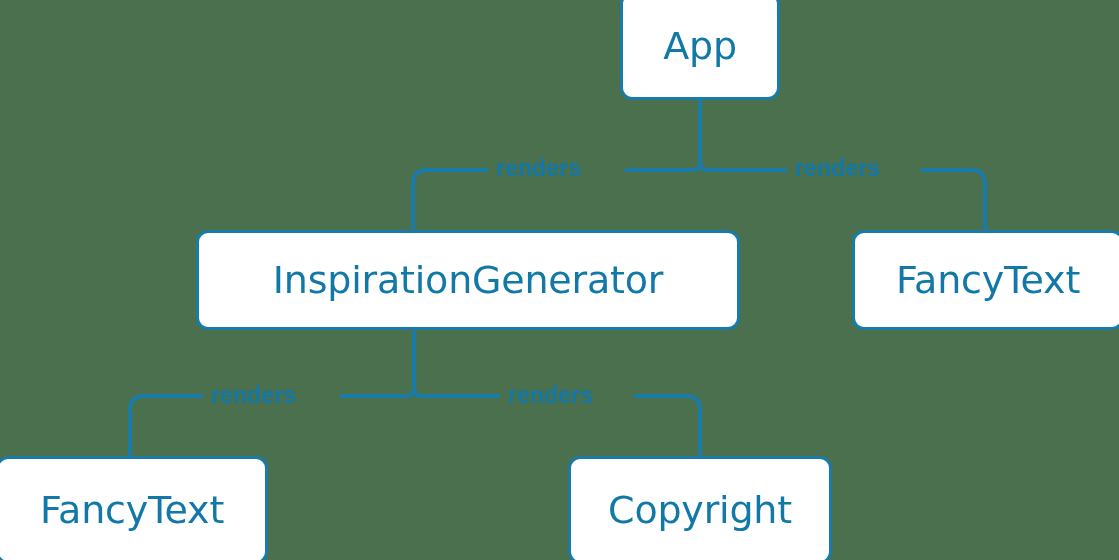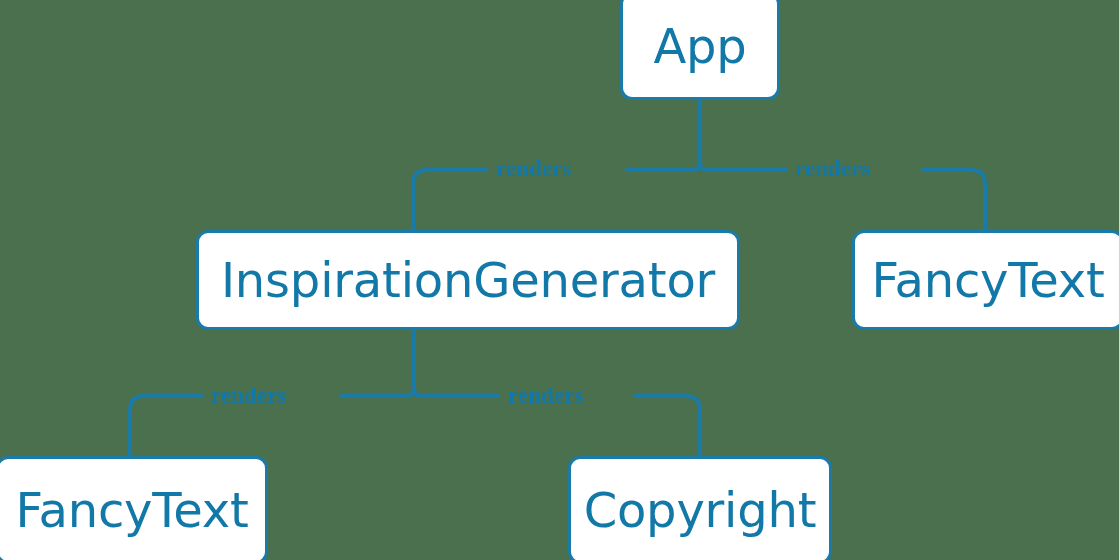--- a/index.html
+++ b/index.html
@@ -31,35 +31,35 @@
     background: #ffffff;
     border: 3px solid #1a7ba8;
     border-radius: 12px;
     display: flex;
     align-items: center;
     justify-content: center;
     z-index: 3;
   }
   .node-label {
     color: #1278a8;
-    font-size: 48px;
+    font-size: 38px;
     font-weight: 400;
     letter-spacing: -0.2px;
     white-space: nowrap;
     font-family: "DejaVu Sans", sans-serif;
   }
   .edge-label {
     position: absolute;
     color: #1278a8;
     font-size: 23px;
     font-weight: 600;
     letter-spacing: 0.1px;
     white-space: nowrap;
     z-index: 4;
-    font-family: Liberation Serif, serif;
+    font-family: Liberation Sans, sans-serif;
     line-height: 1;
   }
 
   
   #node-app          { left: 620px;  top: -8px;  width: 160px; height: 108px; }
   #node-inspiration  { left: 196px;  top: 230px; width: 544px; height: 100px; }
   #node-fancytext-r  { left: 852px;  top: 230px; width: 272px; height: 100px; }
   #node-fancytext-b  { left: -4px;   top: 456px; width: 272px; height: 108px; }
   #node-copyright    { left: 568px;  top: 456px; width: 264px; height: 108px; }
 

